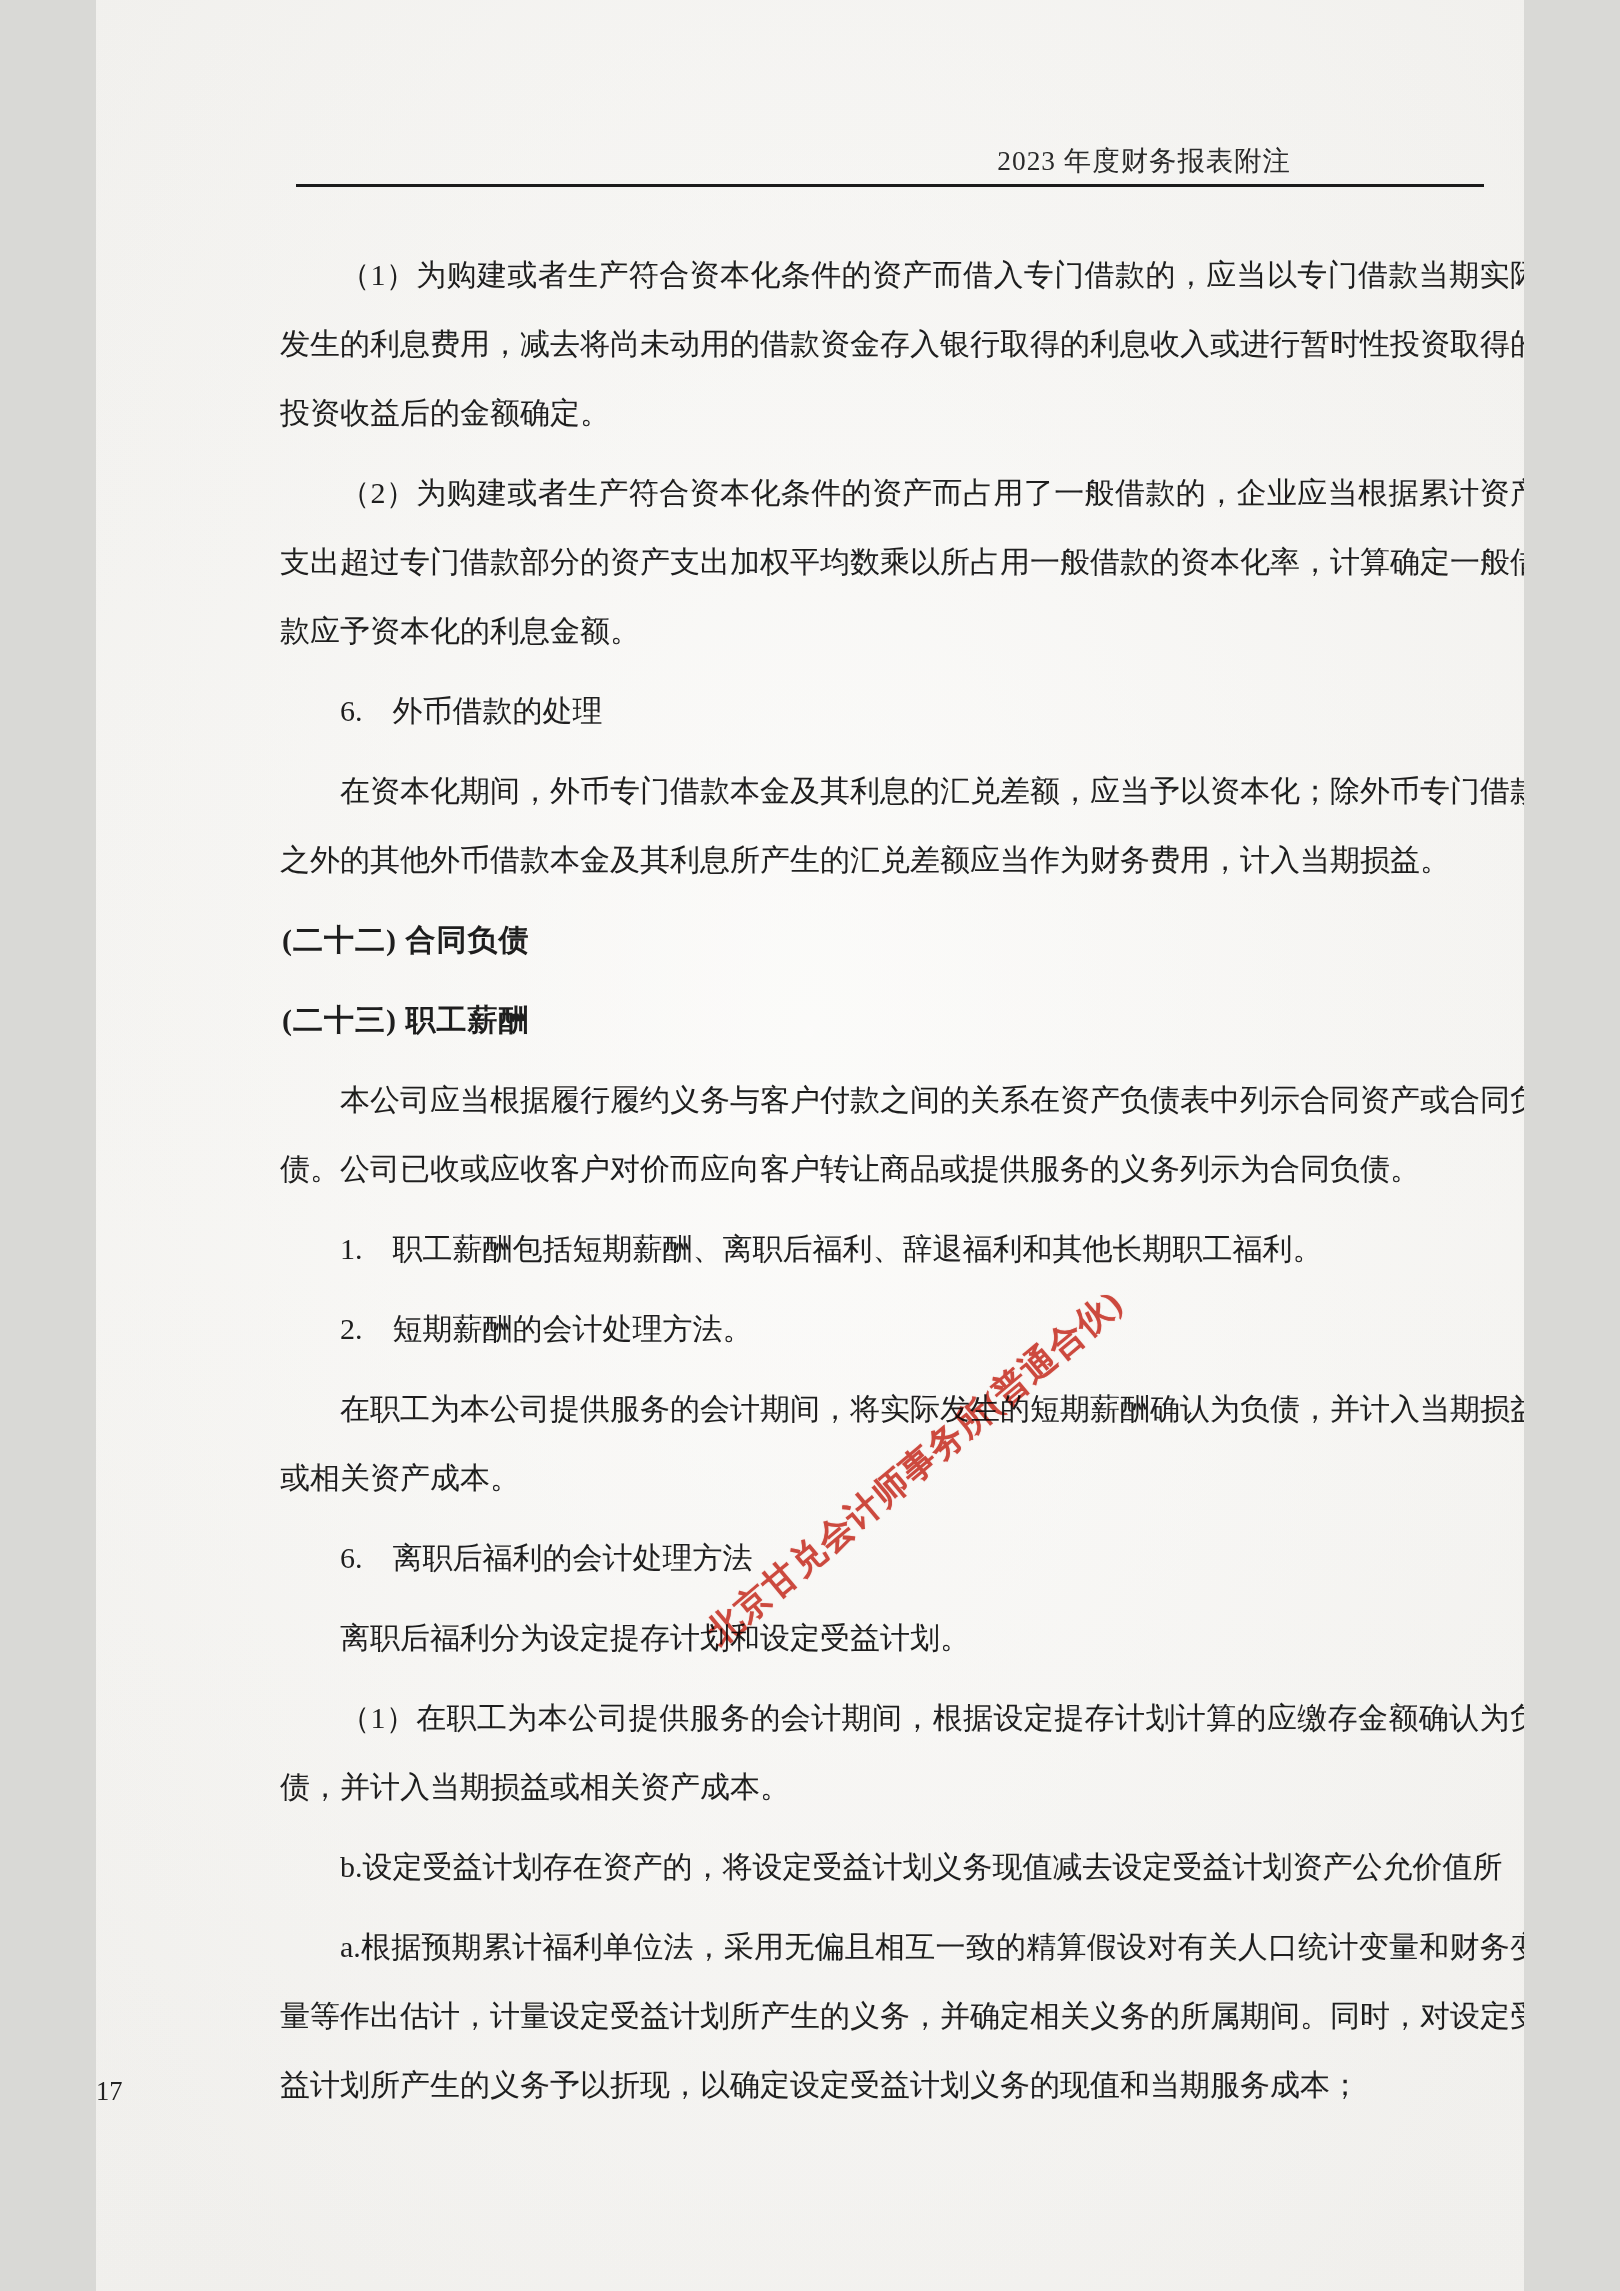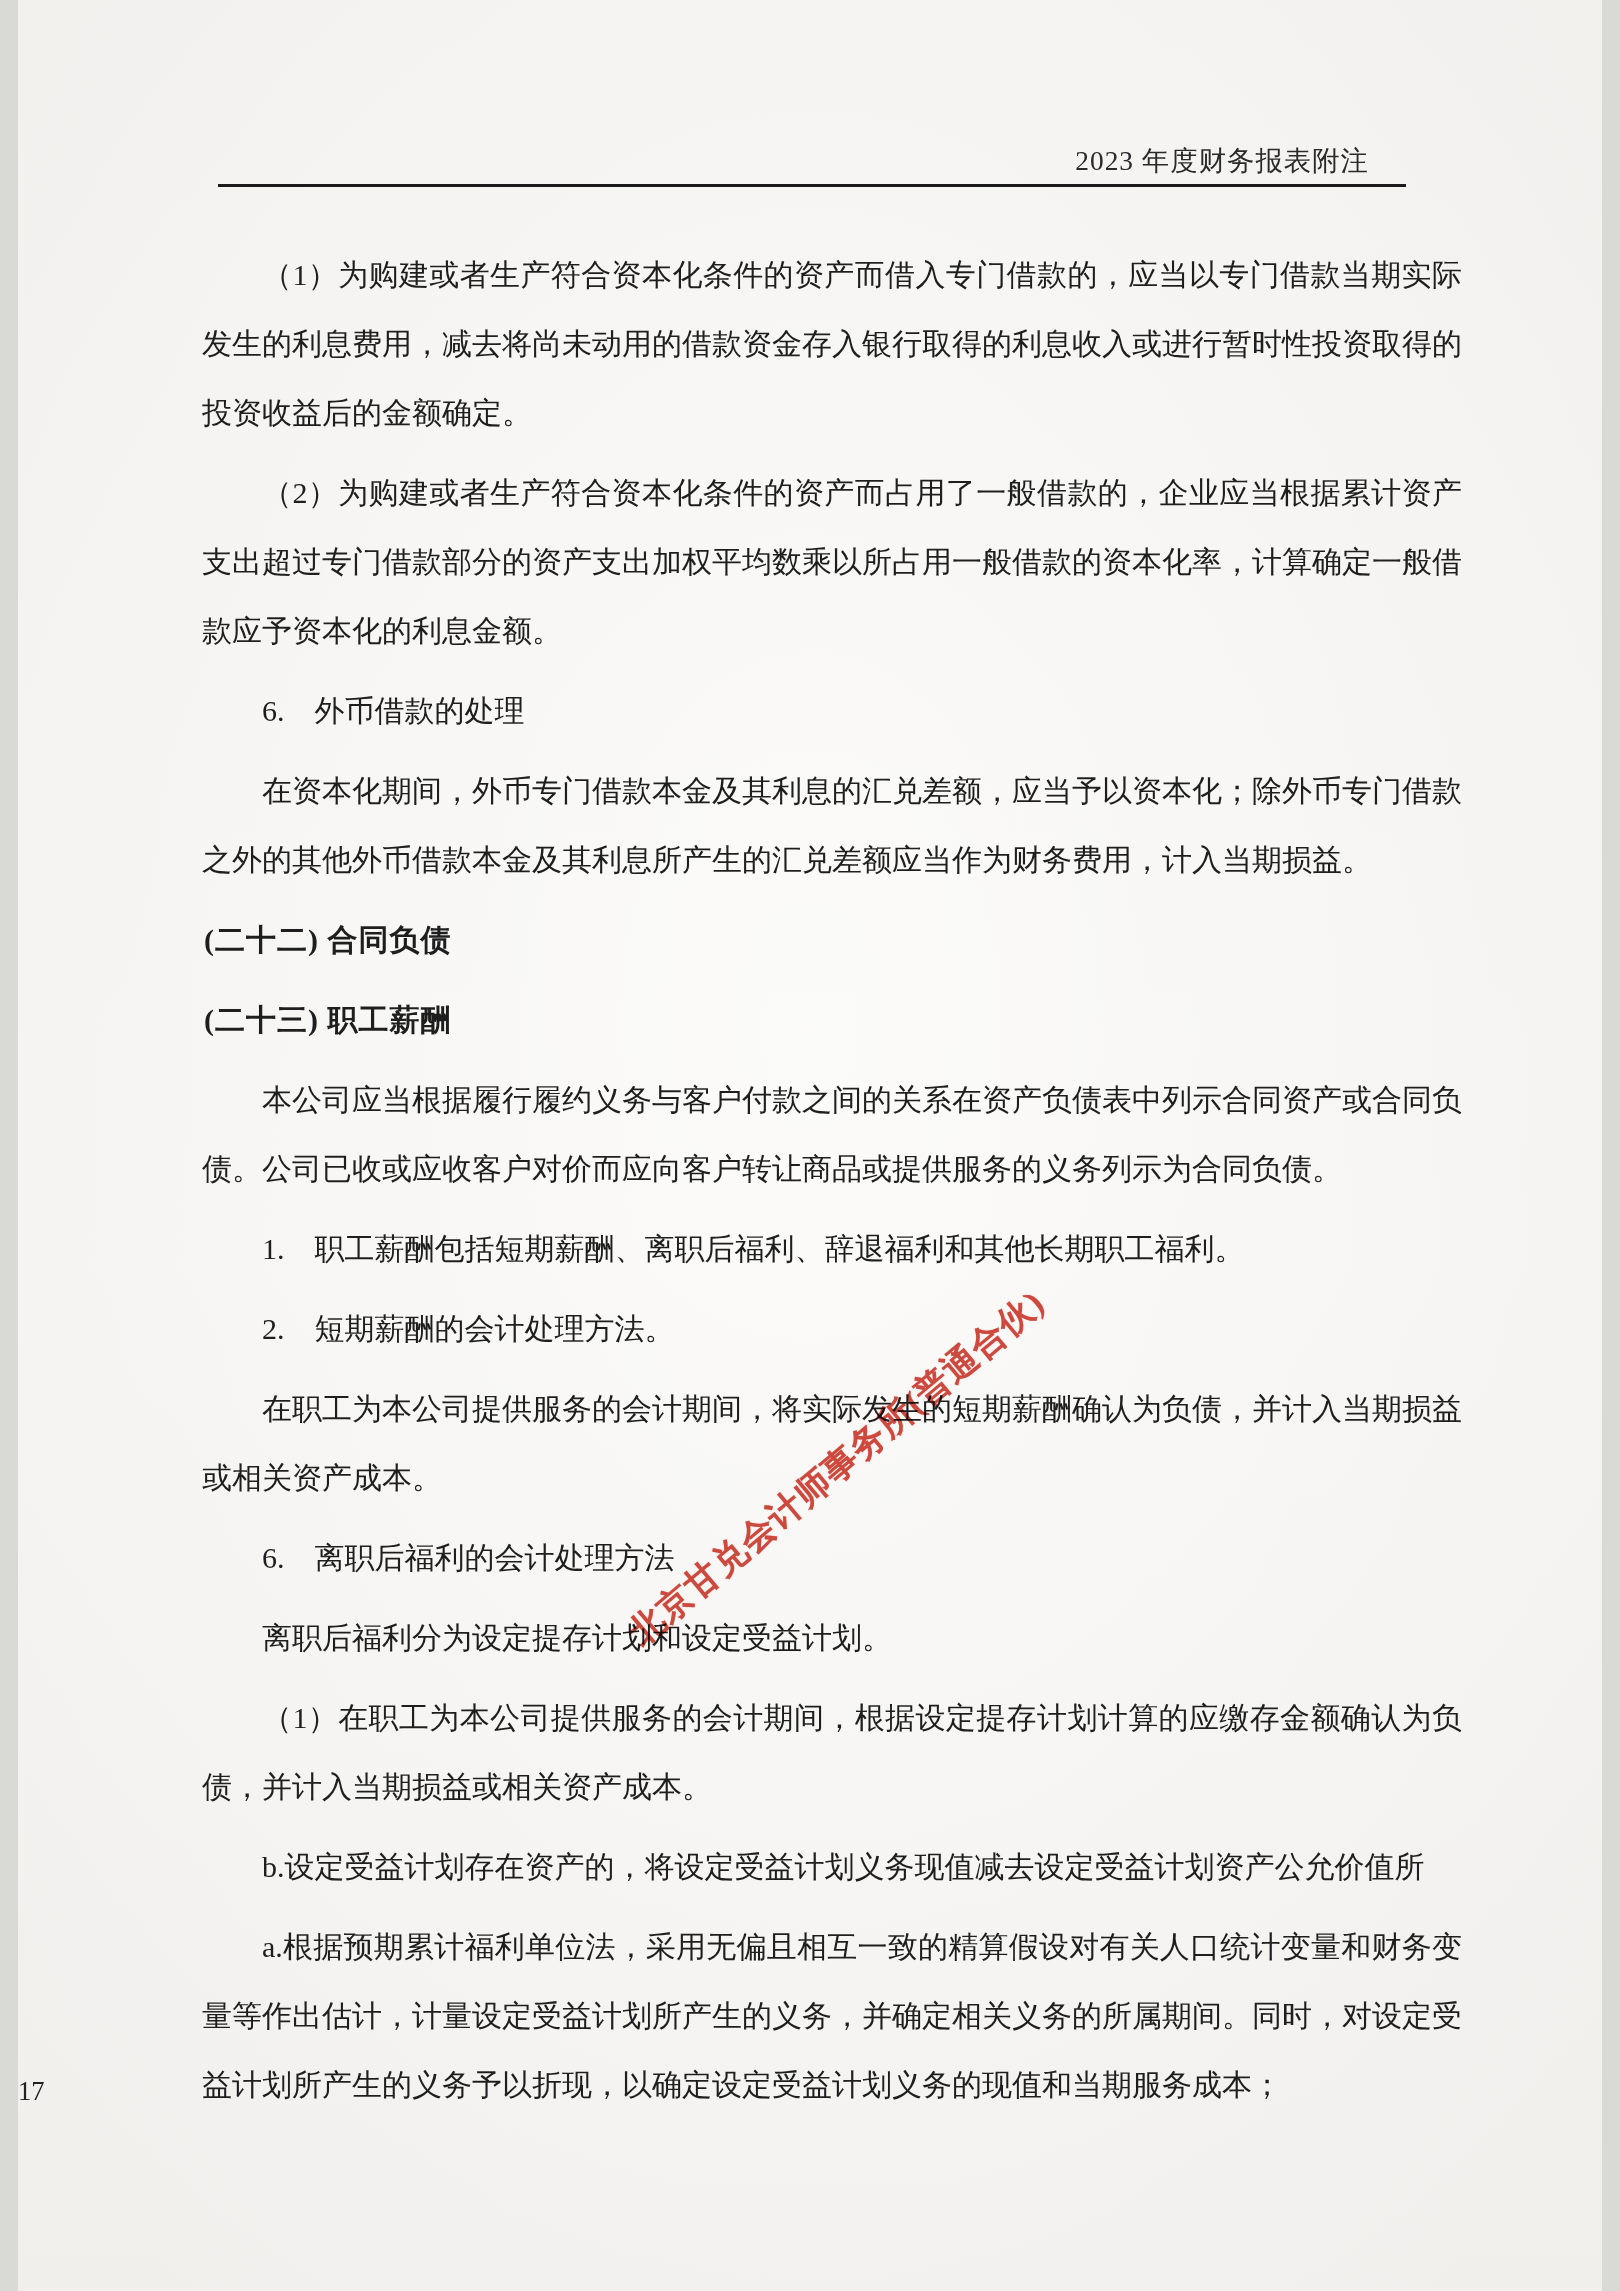--- a/index.html
+++ b/index.html
@@ -2,21 +2,21 @@
 <html lang="zh"><head>
 <meta charset="utf-8">
 <style>
   html,body { margin:0; padding:0; }
   body {
     background:#d9d9d6;
     font-family:"Liberation Serif","DejaVu Serif",serif;
   }
   .page {
     position:relative;
-    width:1584px; height:2292px;
+    width:1428px; height:2292px;
     margin:0 auto;
     background:
       radial-gradient(ellipse at 50% 45%, rgba(255,255,255,0.5), rgba(0,0,0,0.018) 90%),
       linear-gradient(180deg,#f6f5f2 0%, #f8f7f4 55%, #f5f4f1 100%);
     overflow:hidden;
     color:#1d1d1d;
   }
   .header-title {
     position:absolute;
     top:143px; right:233px;

